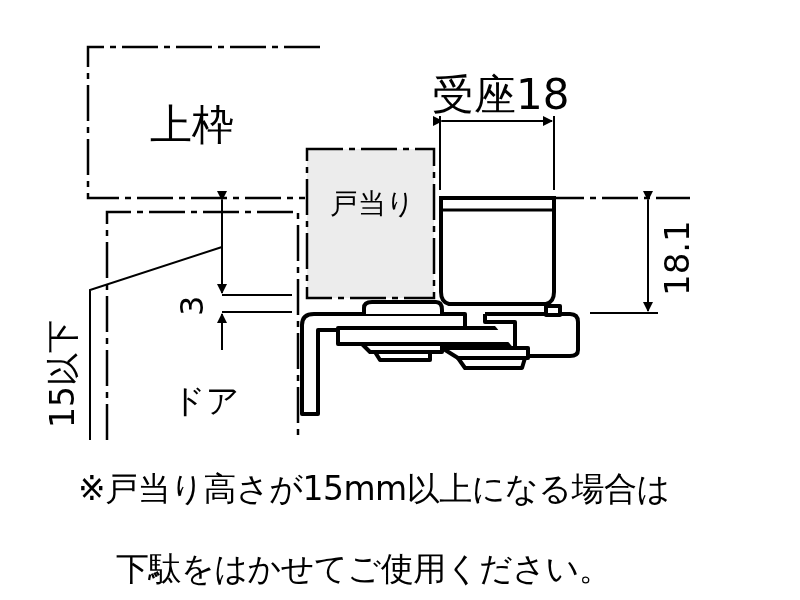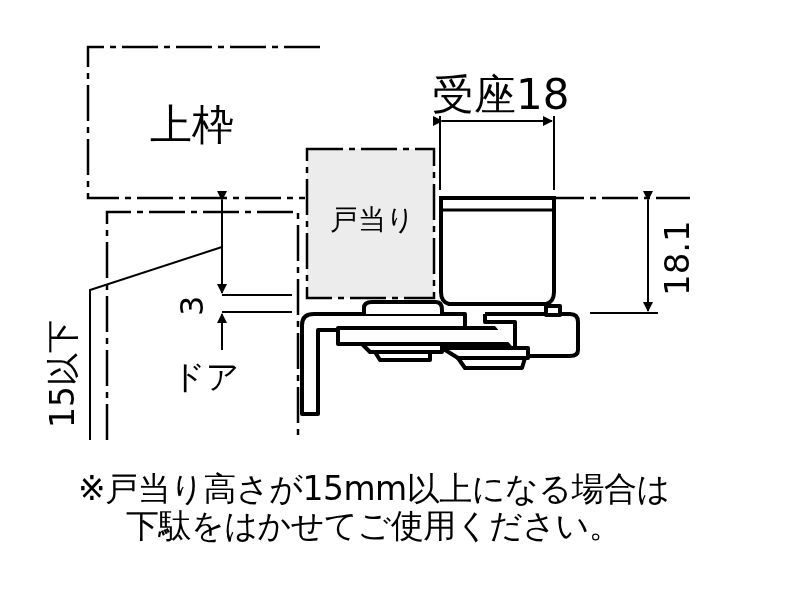--- a/index.html
+++ b/index.html
@@ -67,21 +67,21 @@
   <line x1="222" y1="295" x2="292" y2="295" stroke="#000" stroke-width="2"></line>
   <line x1="222" y1="312" x2="292" y2="312" stroke="#000" stroke-width="2"></line>
   <line x1="222" y1="200" x2="222" y2="293" stroke="#000" stroke-width="2" marker-start="url(#arr)" marker-end="url(#arr)"></line>
   <line x1="222" y1="350" x2="222" y2="314" stroke="#000" stroke-width="2" marker-end="url(#arr)"></line>
 
   <polyline points="90,440 90,290 222,247" fill="none" stroke="#000" stroke-width="2"></polyline>
 
 </svg>
 
 <div class="lbl" style="left:150px; top:104px; font-size:42px;">上枠</div>
-<div class="lbl" style="left:330px; top:206px; font-size:28px;">戸当り</div>
-<div class="lbl" style="left:172px; top:360px; font-size:33px;">ドア</div>
+<div class="lbl" style="left:330px; top:190px; font-size:28px;">戸当り</div>
+<div class="lbl" style="left:172px; top:384px; font-size:33px;">ドア</div>
 <div class="lbl" style="left:432px; top:74px; font-size:42px;">受座18</div>
 <div class="lbl" style="left:660px; top:296px; font-size:34px; transform:rotate(-90deg); transform-origin:left top;">18.1</div>
 <div class="lbl" style="left:176px; top:316px; font-size:32px; transform:rotate(-90deg); transform-origin:left top;">3</div>
 <div class="lbl" style="left:46px; top:428px; font-size:33px; transform:rotate(-90deg); transform-origin:left top;">15以下</div>
 
 <div class="note" style="left:78px; top:472px;">※戸当り高さが15mm以上になる場合は</div>
-<div class="note" style="left:116px; top:509px;margin-left:10px;">下駄をはかせてご使用ください。</div>
+<div class="note" style="left:116px; top:552px;">下駄をはかせてご使用ください。</div>
 
 </body></html>

